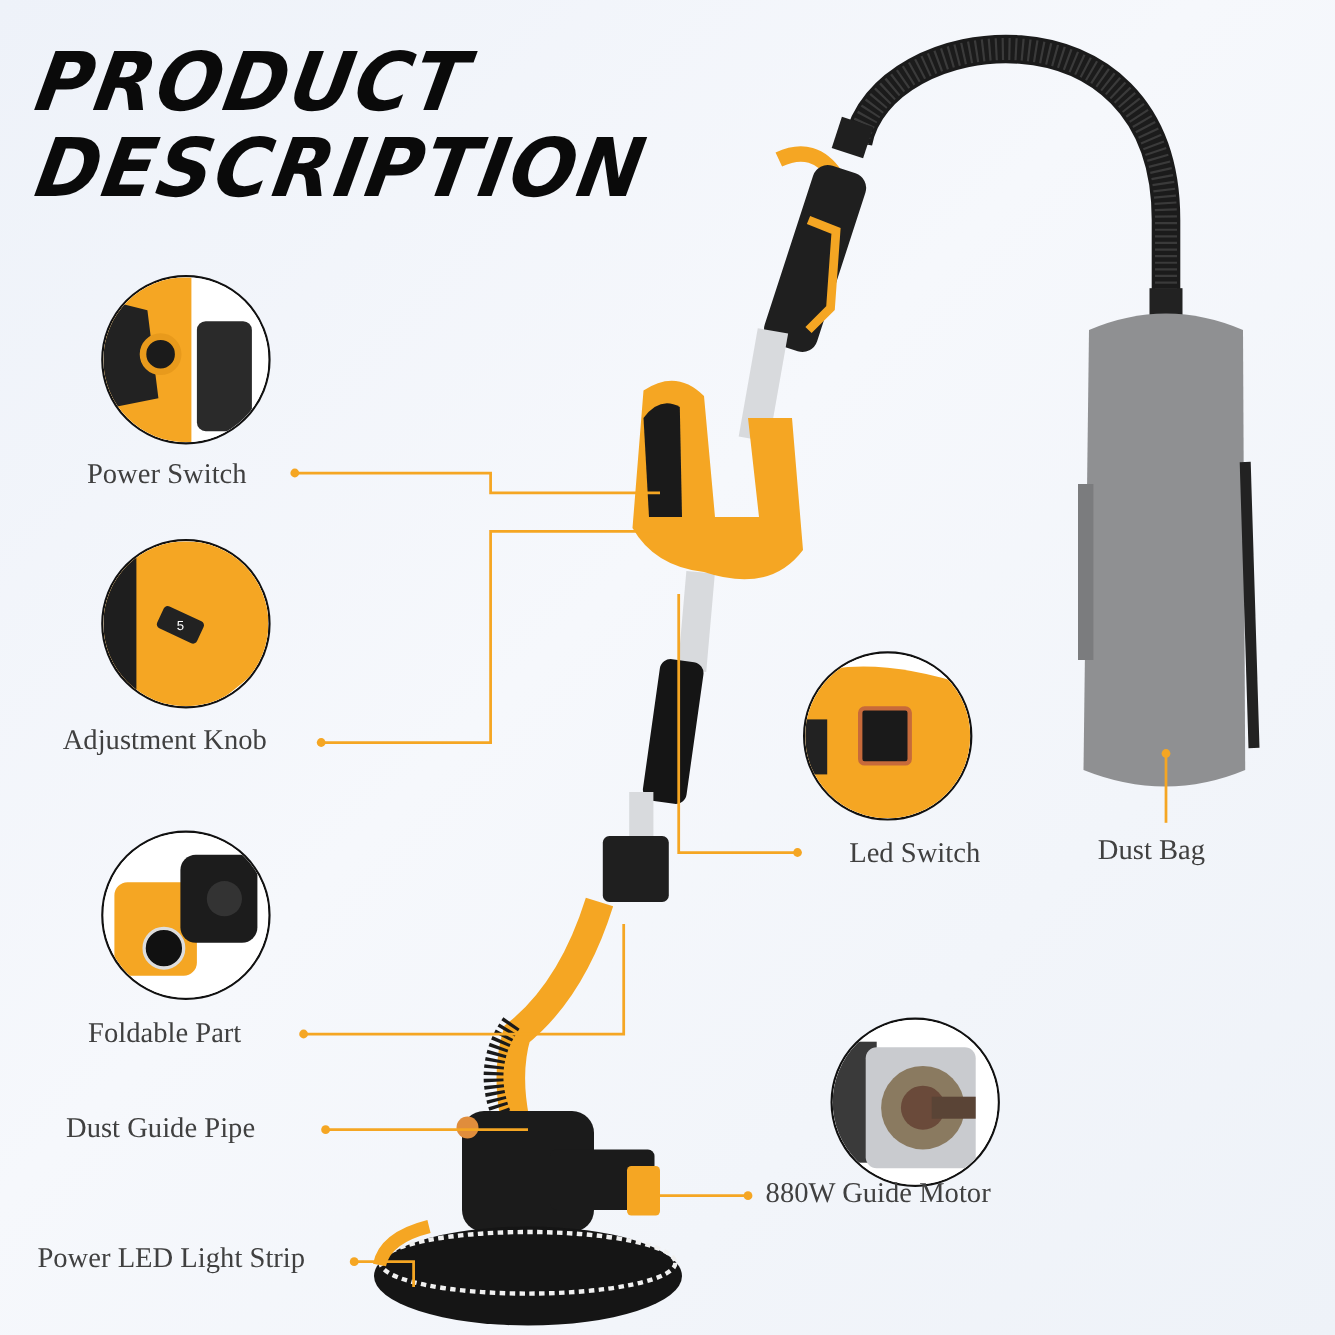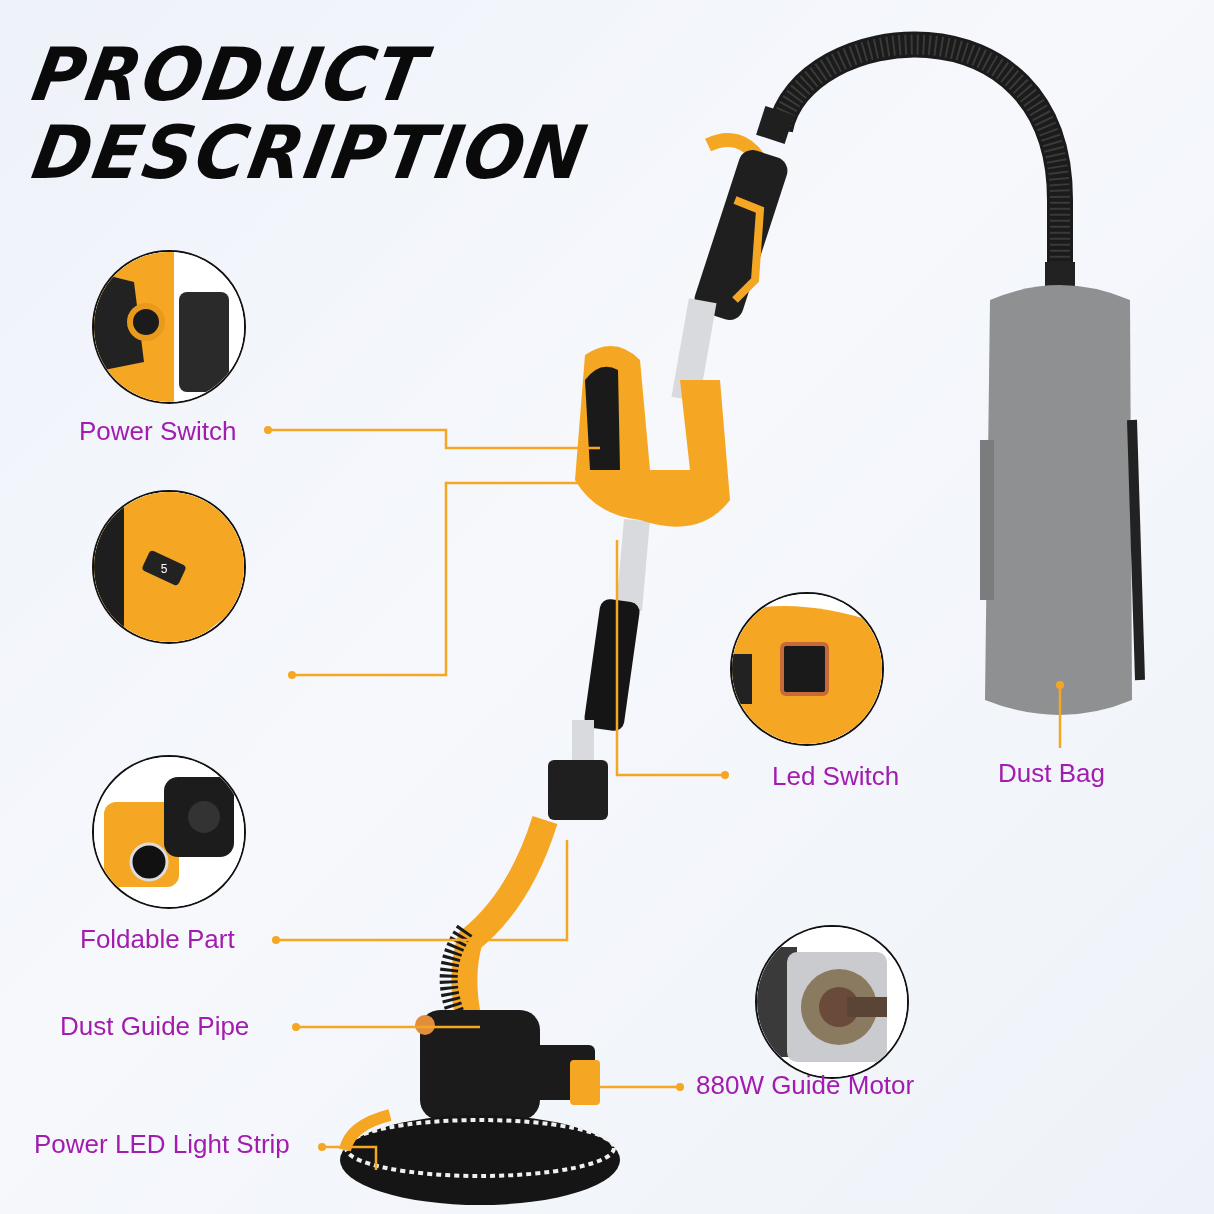--- a/index.html
+++ b/index.html
@@ -3,21 +3,21 @@
 <meta charset="utf-8">
 <style>
   html,body{margin:0;padding:0;}
   body{width:1214px;height:1214px;overflow:hidden;position:relative;
     background:linear-gradient(135deg,#eef2f9 0%,#f6f8fc 45%,#eef2f8 100%);
     font-family:"Liberation Sans",sans-serif;}
   .title{position:absolute;left:34px;font-family:"DejaVu Sans",sans-serif;font-weight:bold;font-style:italic;
     color:#0a0a0a;letter-spacing:2px;transform:skewX(-10deg) scaleY(1.05);line-height:1;}
   .t1{top:40px;font-size:70px;}
   .t2{top:118px;font-size:70px;}
-  .label{position:absolute;font-size:26px;color:#a21caf;white-space:nowrap;line-height:1.02;text-align:left;}
+  .label{position:absolute;font-size:26px;color:#404040;white-space:nowrap;line-height:1.02;text-align:left;font-family:Liberation Serif, serif;}
   .circle{position:absolute;width:150px;height:150px;border-radius:50%;border:2px solid #111;overflow:hidden;background:#fff;}
   svg.layer{position:absolute;left:0;top:0;}
 </style>
 </head>
 <body>
 
 <div class="title t1">PRODUCT</div>
 <div class="title t2">DESCRIPTION</div>
 
 <svg class="layer" width="1214" height="1214">
@@ -122,19 +122,20 @@
     <rect x="0" y="20" width="40" height="110" fill="#3a3a3a"></rect>
     <rect x="30" y="25" width="100" height="110" rx="10" fill="#c9cbcf"></rect>
     <circle cx="82" cy="80" r="38" fill="#8a7a60"></circle>
     <circle cx="82" cy="80" r="20" fill="#6a4a3a"></circle>
     <rect x="90" y="70" width="40" height="20" fill="#5a4436"></rect>
     </svg>
 </div>
 
 <div class="label" style="left:79px;top:418px;">Power Switch</div>
 <div class="label" style="left:57px;top:660px;width:226px;">
+  <div>Adjustment Knob</div>
 </div>
 <div class="label" style="left:80px;top:926px;">Foldable Part</div>
 <div class="label" style="left:60px;top:1013px;">Dust Guide Pipe</div>
 <div class="label" style="left:34px;top:1131px;">Power LED Light Strip</div>
 <div class="label" style="left:734px;top:763px;margin-left:38px;">Led Switch</div>
 <div class="label" style="left:998px;top:760px;">Dust Bag</div>
 <div class="label" style="left:696px;top:1072px;">880W Guide Motor</div>
 
 </body></html>

